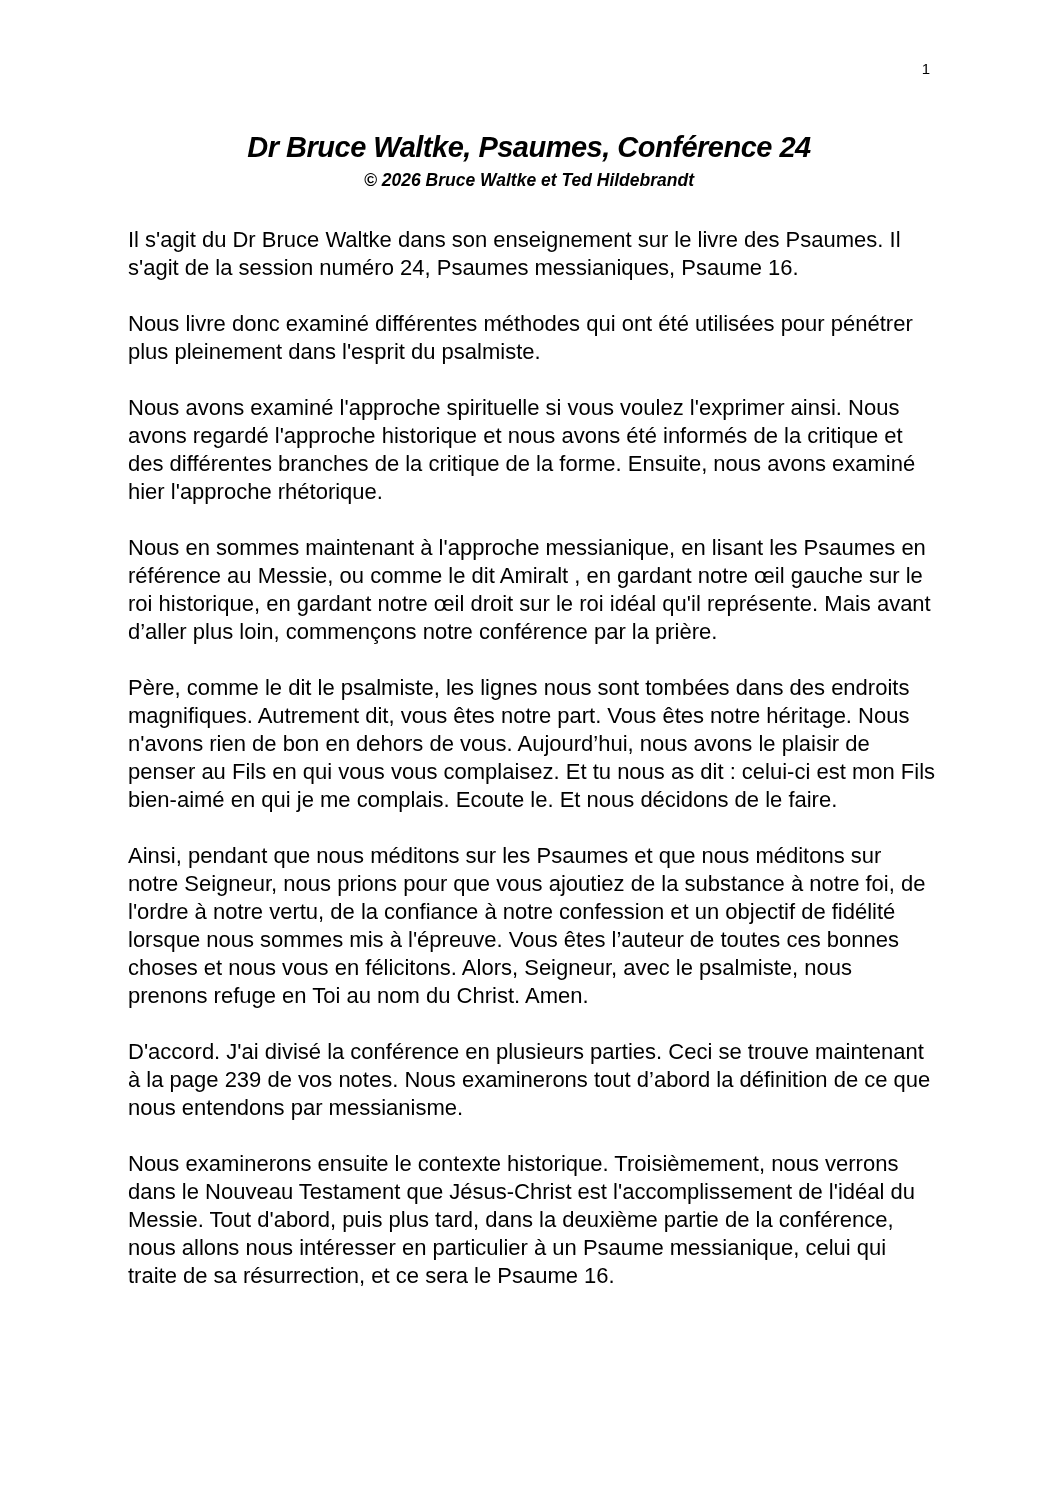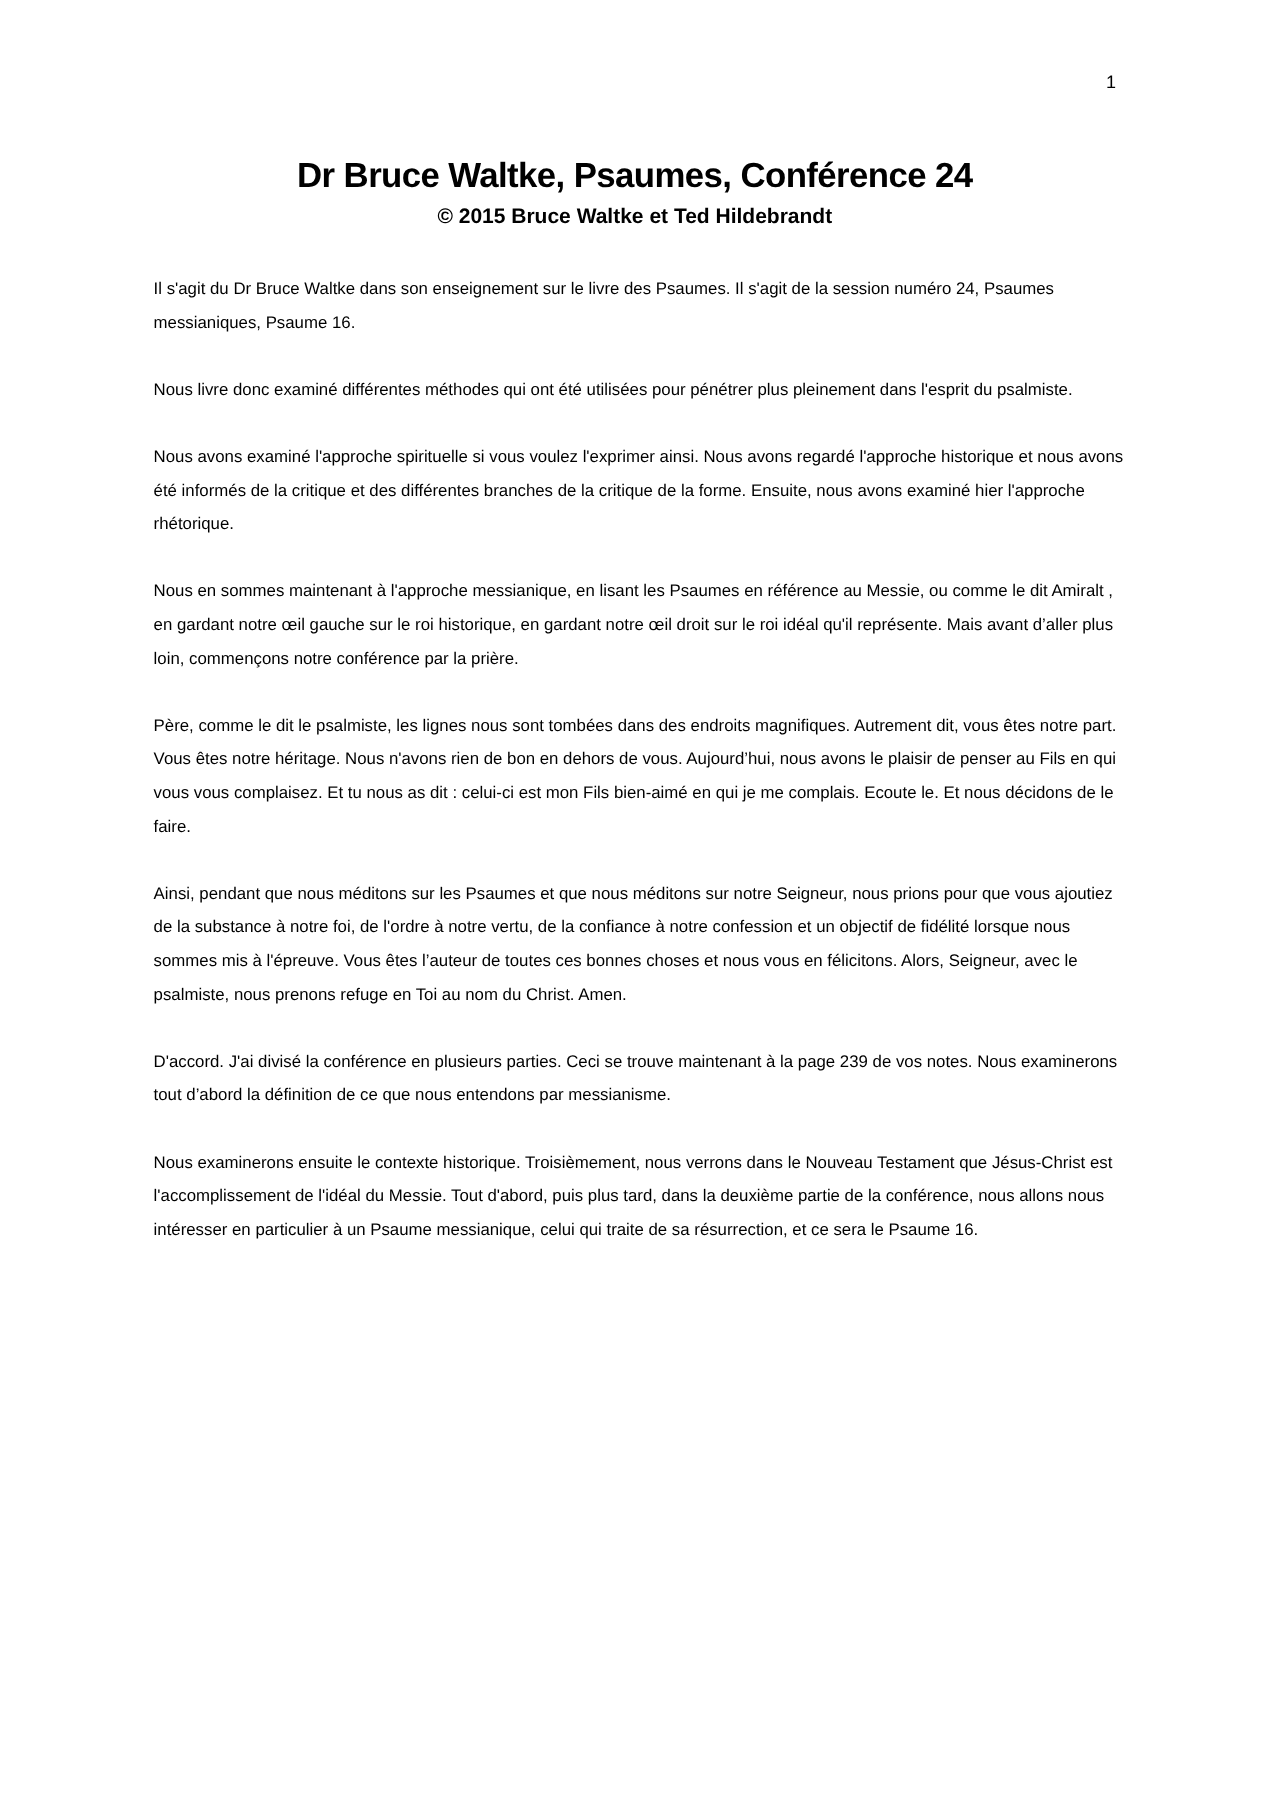--- a/index.html
+++ b/index.html
@@ -21,54 +21,55 @@
     position: absolute;
     top: 58px;
     right: 128px;
     font-size: 15px;
     line-height: 22px;
     color: #000000;
   }
   .doc-header {
     margin-top: 130px;
     text-align: center;
+    font-style: italic;
   }
   .doc-title {
     font-size: 29px;
     font-weight: bold;
     line-height: 34px;
     letter-spacing: -0.5px;
     margin: 0;
   }
   .doc-subtitle {
     font-size: 17.5px;
     font-weight: bold;
     line-height: 24px;
     margin: 4px 0 0 0;
   }
   .doc-body {
     margin: 34px 122px 0 128px;
-    font-size: 14px;
+    font-size: 22px;
     line-height: 28px;
     text-align: left;
   }
   .doc-body p {
     margin: 0 0 28px 0;
   }
 </style>
 </head>
 <body>
 
 <div class="page">
 
   <div class="page-number">1</div>
 
   <div class="doc-header">
     <h1 class="doc-title">Dr Bruce Waltke, Psaumes, Conférence 24</h1>
-    <h2 class="doc-subtitle">© 2015 Bruce Waltke et Ted Hildebrandt</h2>
+    <h2 class="doc-subtitle">© 2026 Bruce Waltke et Ted Hildebrandt</h2>
   </div>
 
   <div class="doc-body">
     <p>Il s'agit du Dr Bruce Waltke dans son enseignement sur le livre des Psaumes. Il s'agit de la session numéro 24, Psaumes messianiques, Psaume 16.</p>
     <p>Nous livre donc examiné différentes méthodes qui ont été utilisées pour pénétrer plus pleinement dans l'esprit du psalmiste.</p>
     <p>Nous avons examiné l'approche spirituelle si vous voulez l'exprimer ainsi. Nous avons regardé l'approche historique et nous avons été informés de la critique et des différentes branches de la critique de la forme. Ensuite, nous avons examiné hier l'approche rhétorique.</p>
     <p>Nous en sommes maintenant à l'approche messianique, en lisant les Psaumes en référence au Messie, ou comme le dit Amiralt , en gardant notre œil gauche sur le roi historique, en gardant notre œil droit sur le roi idéal qu'il représente. Mais avant d’aller plus loin, commençons notre conférence par la prière.</p>
     <p>Père, comme le dit le psalmiste, les lignes nous sont tombées dans des endroits magnifiques. Autrement dit, vous êtes notre part. Vous êtes notre héritage. Nous n'avons rien de bon en dehors de vous. Aujourd’hui, nous avons le plaisir de penser au Fils en qui vous vous complaisez. Et tu nous as dit : celui-ci est mon Fils bien-aimé en qui je me complais. Ecoute le. Et nous décidons de le faire.</p>
     <p>Ainsi, pendant que nous méditons sur les Psaumes et que nous méditons sur notre Seigneur, nous prions pour que vous ajoutiez de la substance à notre foi, de l'ordre à notre vertu, de la confiance à notre confession et un objectif de fidélité lorsque nous sommes mis à l'épreuve. Vous êtes l’auteur de toutes ces bonnes choses et nous vous en félicitons. Alors, Seigneur, avec le psalmiste, nous prenons refuge en Toi au nom du Christ. Amen.</p>
     <p>D'accord. J'ai divisé la conférence en plusieurs parties. Ceci se trouve maintenant à la page 239 de vos notes. Nous examinerons tout d’abord la définition de ce que nous entendons par messianisme.</p>

